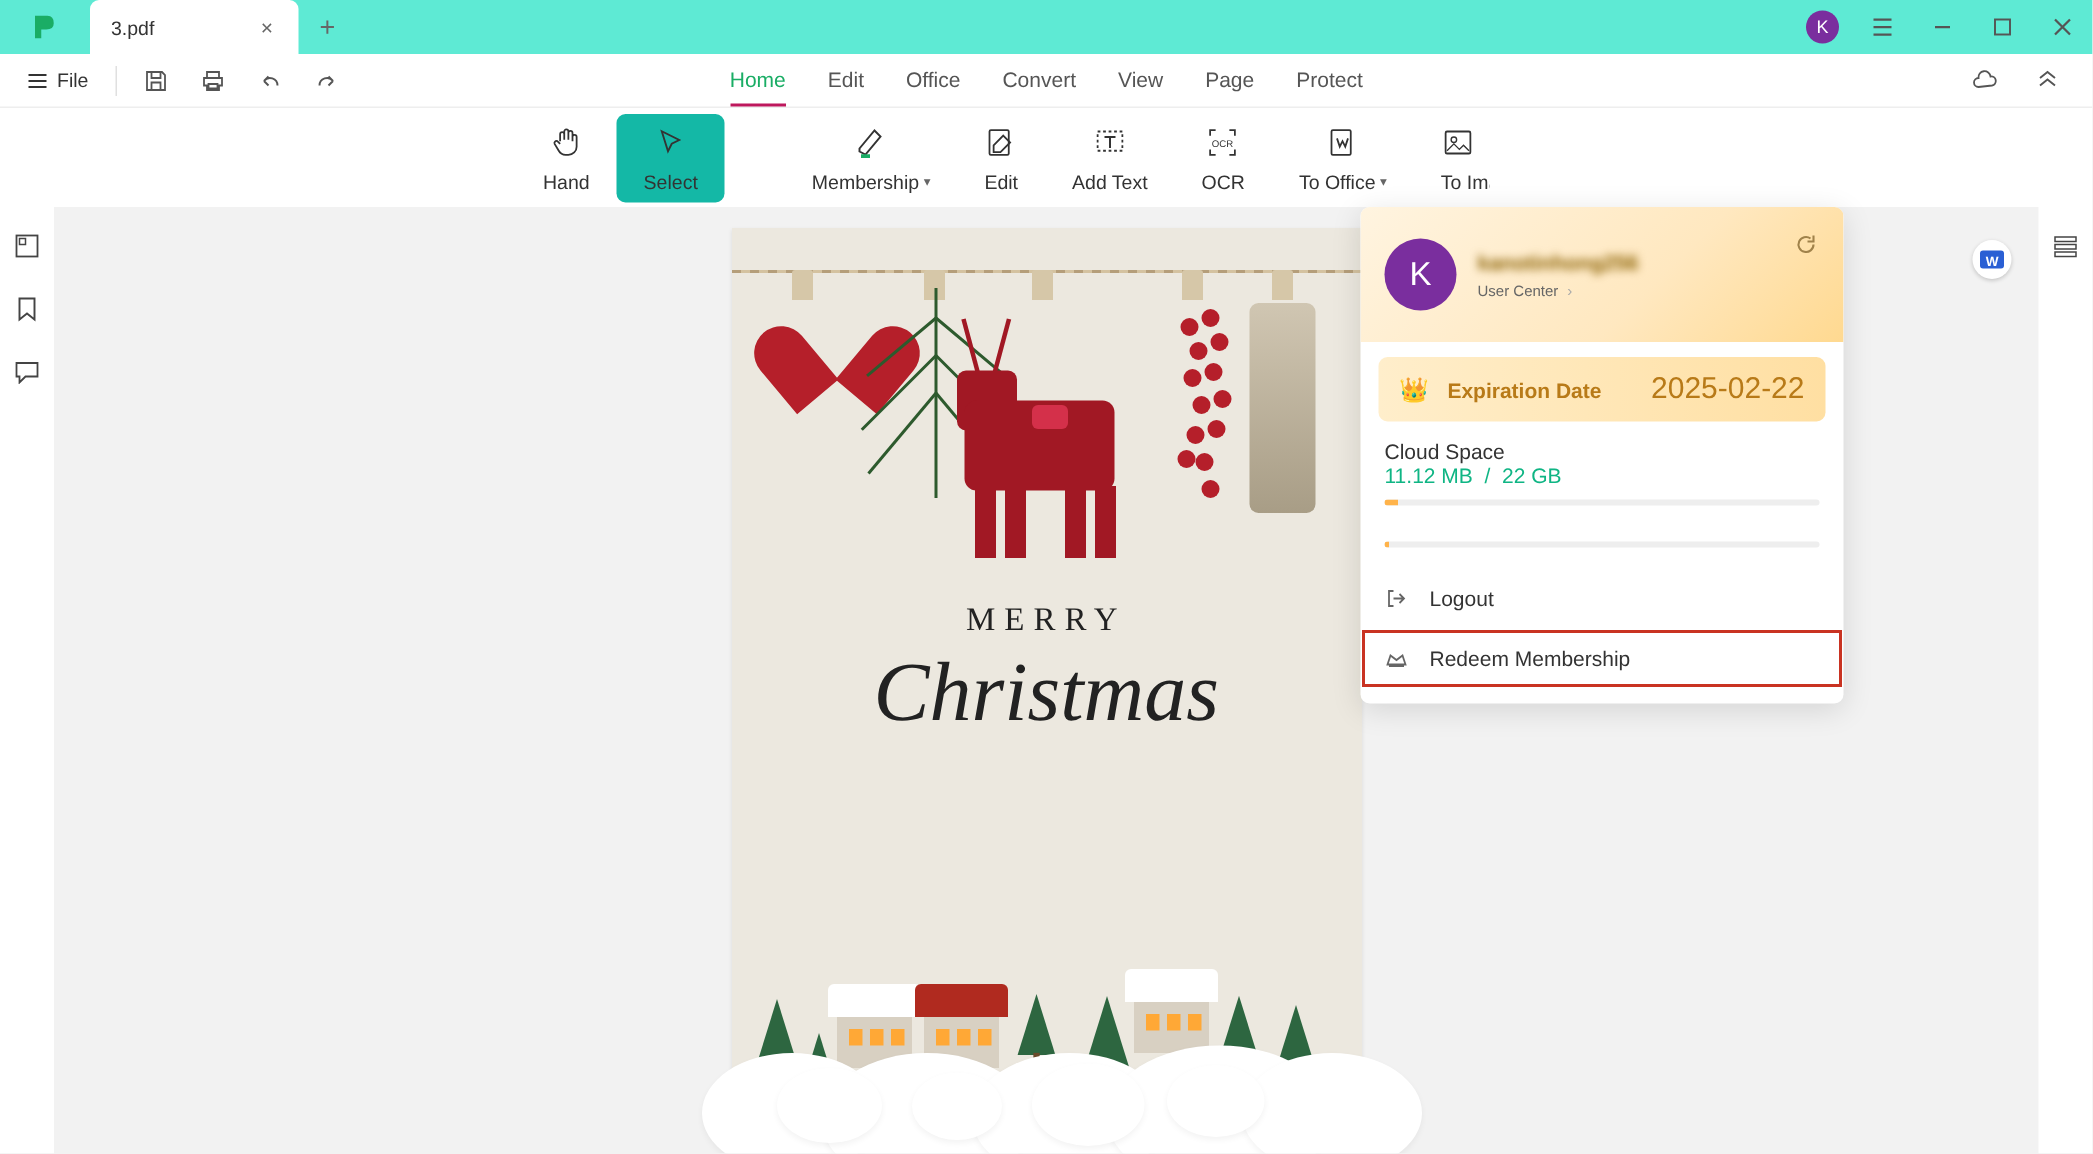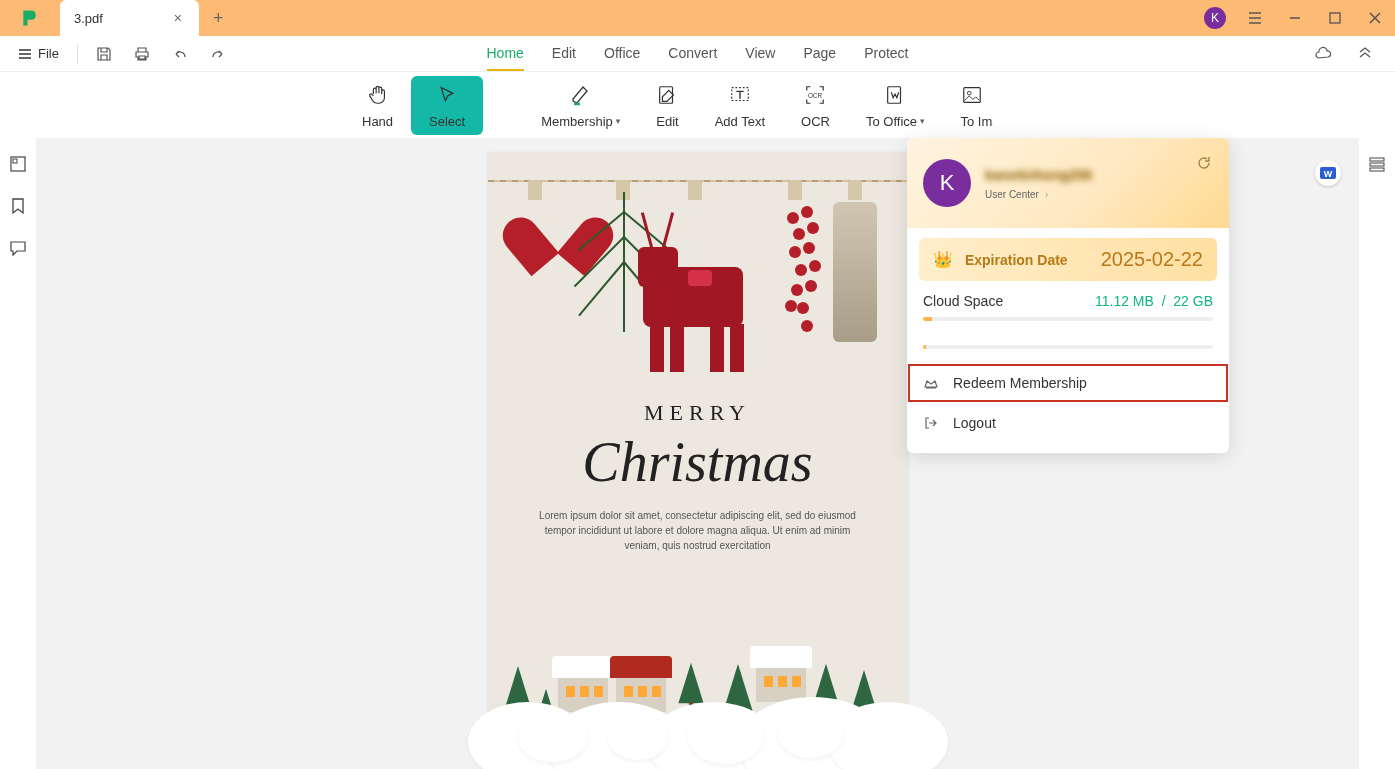--- a/index.html
+++ b/index.html
@@ -1,37 +1,37 @@
 <!DOCTYPE html>
 <html><head>
 <meta charset="utf-8">
 <style>
 * { margin: 0; padding: 0; box-sizing: border-box; font-family: -apple-system, "Segoe UI", Arial, sans-serif; }
 body { width: 1395px; height: 769px; background: #f2f2f2; overflow: hidden; }
 
 
-.titlebar { height: 36px; background: #fdba74; display: flex; align-items: flex-end; }
+.titlebar { height: 36px; background: #5eead4; display: flex; align-items: flex-end; }
 .app-logo { width: 60px; display: flex; justify-content: center; align-items: center; height: 36px; }
 .app-logo svg { width: 20px; height: 20px; }
 .tab { background: #fff; height: 36px; display: flex; align-items: center; padding: 0 14px; gap: 60px; border-radius: 6px 6px 0 0; font-size: 13px; color: #333; }
 .tab-close { width: 14px; height: 14px; display: flex; align-items: center; justify-content: center; color: #666; font-size: 14px; margin-left: 8px; }
 .new-tab { padding: 0 14px; color: #666; font-size: 18px; display: flex; align-items:center; height: 36px;}
 .title-spacer { flex: 1; }
 .title-ctrl { width: 40px; height: 36px; display: flex; align-items: center; justify-content: center; color: #555; }
 .user-badge { width: 22px; height: 22px; border-radius: 50%; background: #7a2e9e; color: #fff; font-size: 12px; display: flex; align-items: center; justify-content: center; }
 
 
 .filerow { height: 36px; background: #fff; display: flex; align-items: center; padding: 0 12px; gap: 10px; border-bottom: 1px solid #eee; }
 .file-btn { display: flex; align-items: center; gap: 6px; font-size: 13px; color: #333; padding: 4px 6px; }
 .sep { width: 1px; height: 20px; background: #e0e0e0; margin: 0 2px; }
 .icon-btn { width: 28px; height: 28px; display: flex; align-items: center; justify-content: center; color: #555; }
 .row-spacer { flex: 1; }
 .mainnav { display: flex; gap: 28px; font-size: 14px; }
 .navitem { color: #555; padding: 8px 0; cursor: pointer; }
-.navitem.active { color: #1aad65; border-bottom: 2px solid #eab308; font-weight: 500; }
+.navitem.active { color: #1aad65; border-bottom: 2px solid #be185d; font-weight: 500; }
 .right-icons { display: flex; gap: 14px; margin-right: 4px; }
 
 
 .toolbar { height: 66px; background: #fff; display: flex; align-items: center; padding: 0 14px; gap: 0; overflow: hidden; }
 .tool { display: flex; flex-direction: column; align-items: center; gap: 6px; padding: 6px 18px; font-size: 13px; color: #333; border-radius: 6px; }
 .tool.selected { background: #14b8a6; }
 .tool .ticon { height: 26px; display: flex; align-items: center; justify-content: center; color: #333; }
 .tool .tlabel { white-space: nowrap; display:flex; align-items:center; gap:3px; }
 .tool .chev { font-size: 9px; color: #666; }
 .tool-gap { width: 40px; }
@@ -56,21 +56,21 @@
 .dd-avatar { width: 48px; height: 48px; border-radius: 50%; background: #7a2e9e; color: #fff; display: flex; align-items: center; justify-content: center; font-size: 22px; font-weight: 500; }
 .dd-uinfo { display: flex; flex-direction: column; gap: 6px; }
 .dd-uname { filter: blur(3px); color: #8a6000; font-weight: bold; font-size: 14px; }
 .dd-ucenter { font-size: 10px; color: #666; display: flex; align-items: center; gap: 6px; }
 .dd-refresh { position: absolute; right: 14px; top: 14px; width: 22px; height:22px; display:flex; align-items:center; justify-content:center; color:#a0824a; }
 .dd-exp { margin: 10px 12px 0; background: linear-gradient(90deg, #ffeecb, #ffdfa2); border-radius: 6px; padding: 10px 14px; display: flex; align-items: center; gap: 12px; }
 .dd-exp-label { color: #b87a18; font-weight: bold; font-size: 14px; flex: 1; }
 .dd-exp-icon { font-size: 16px; }
 .dd-exp-date { color: #b87a18; font-size: 20px; text-align: right; }
 .dd-stat { padding: 12px 16px 4px; }
-.dd-stat-row { display: flex; justify-content: space-between; font-size: 14px; }
+.dd-stat-row { display: flex; font-size: 14px; flex-direction: column; }
 .dd-stat-label { color: #333; }
 .dd-stat-val { color: #0fb584; }
 .dd-stat-bar { height: 4px; background: #eee; border-radius: 2px; margin-top: 8px; overflow: hidden; }
 .dd-stat-fill { height: 100%; width: 3%; background: #ffb34a; }
 .dd-menu { padding: 10px 0; }
 .dd-item { display: flex; align-items: center; gap: 12px; padding: 12px 16px; font-size: 14px; color: #333; }
 .dd-item.hl { outline: 2px solid #c93322; outline-offset: -3px; }
 .dd-item-icon { width: 18px; display:flex; align-items:center; color: #666; }
 
 
@@ -354,21 +354,20 @@
             <div class="berry" style="left:18px; top:128px;"></div>
           </div>
           <div class="orn" style="left:360px">
               <div class="pin"></div>
             </div>
           <div class="rock"></div>
         </div>
       </div>
       <div class="merry">MERRY</div>
       <div class="christmas">Christmas</div>
-      <div class="lorem">Lorem ipsum dolor sit amet, consectetur adipiscing elit, sed do eiusmod tempor incididunt ut labore et dolore magna aliqua. Ut enim ad minim veniam, quis nostrud exercitation</div>
       <div class="page-bottom">
         <div class="snow">
           <div class="tree" style="left:12px; bottom:28px;"></div>
           <div class="tree" style="left:40px; bottom:14px; transform:scale(0.7);"></div>
           <div class="house" style="left:70px; bottom:40px;">
               <div class="roof"></div>
               <div class="win" style="left:8px;"></div>
               <div class="win" style="left:22px;"></div>
               <div class="win" style="left:36px;"></div>
             </div>
@@ -450,31 +449,31 @@
       <div class="dd-stat-bar">
           <div class="dd-stat-fill"></div>
         </div>
     </div>
     <div class="dd-stat">
       <div class="dd-stat-bar">
           <div class="dd-stat-fill" style="width:1%"></div>
         </div>
     </div>
     <div class="dd-menu">
+      <div class="dd-item">
+        <span class="dd-item-icon">
+            <svg width="16" height="16" viewBox="0 0 16 16">
+              <path d="M6 3H3v10h3 M10 5l3 3-3 3 M13 8H6" fill="none" stroke="#666" stroke-width="1.2"></path>
+            </svg>
+          </span>
+        <span>Logout</span>
+      </div>
       <div class="dd-item hl">
         <span class="dd-item-icon">
             <svg width="16" height="16" viewBox="0 0 16 16">
               <path d="M2 12l2-6 4 3 4-3 2 6z M3 13h10" fill="none" stroke="#666" stroke-width="1.2"></path>
             </svg>
           </span>
         <span>Redeem Membership</span>
       </div>
-      <div class="dd-item">
-        <span class="dd-item-icon">
-            <svg width="16" height="16" viewBox="0 0 16 16">
-              <path d="M6 3H3v10h3 M10 5l3 3-3 3 M13 8H6" fill="none" stroke="#666" stroke-width="1.2"></path>
-            </svg>
-          </span>
-        <span>Logout</span>
-      </div>
     </div>
   </div>
 </div>
 
 </body></html>

